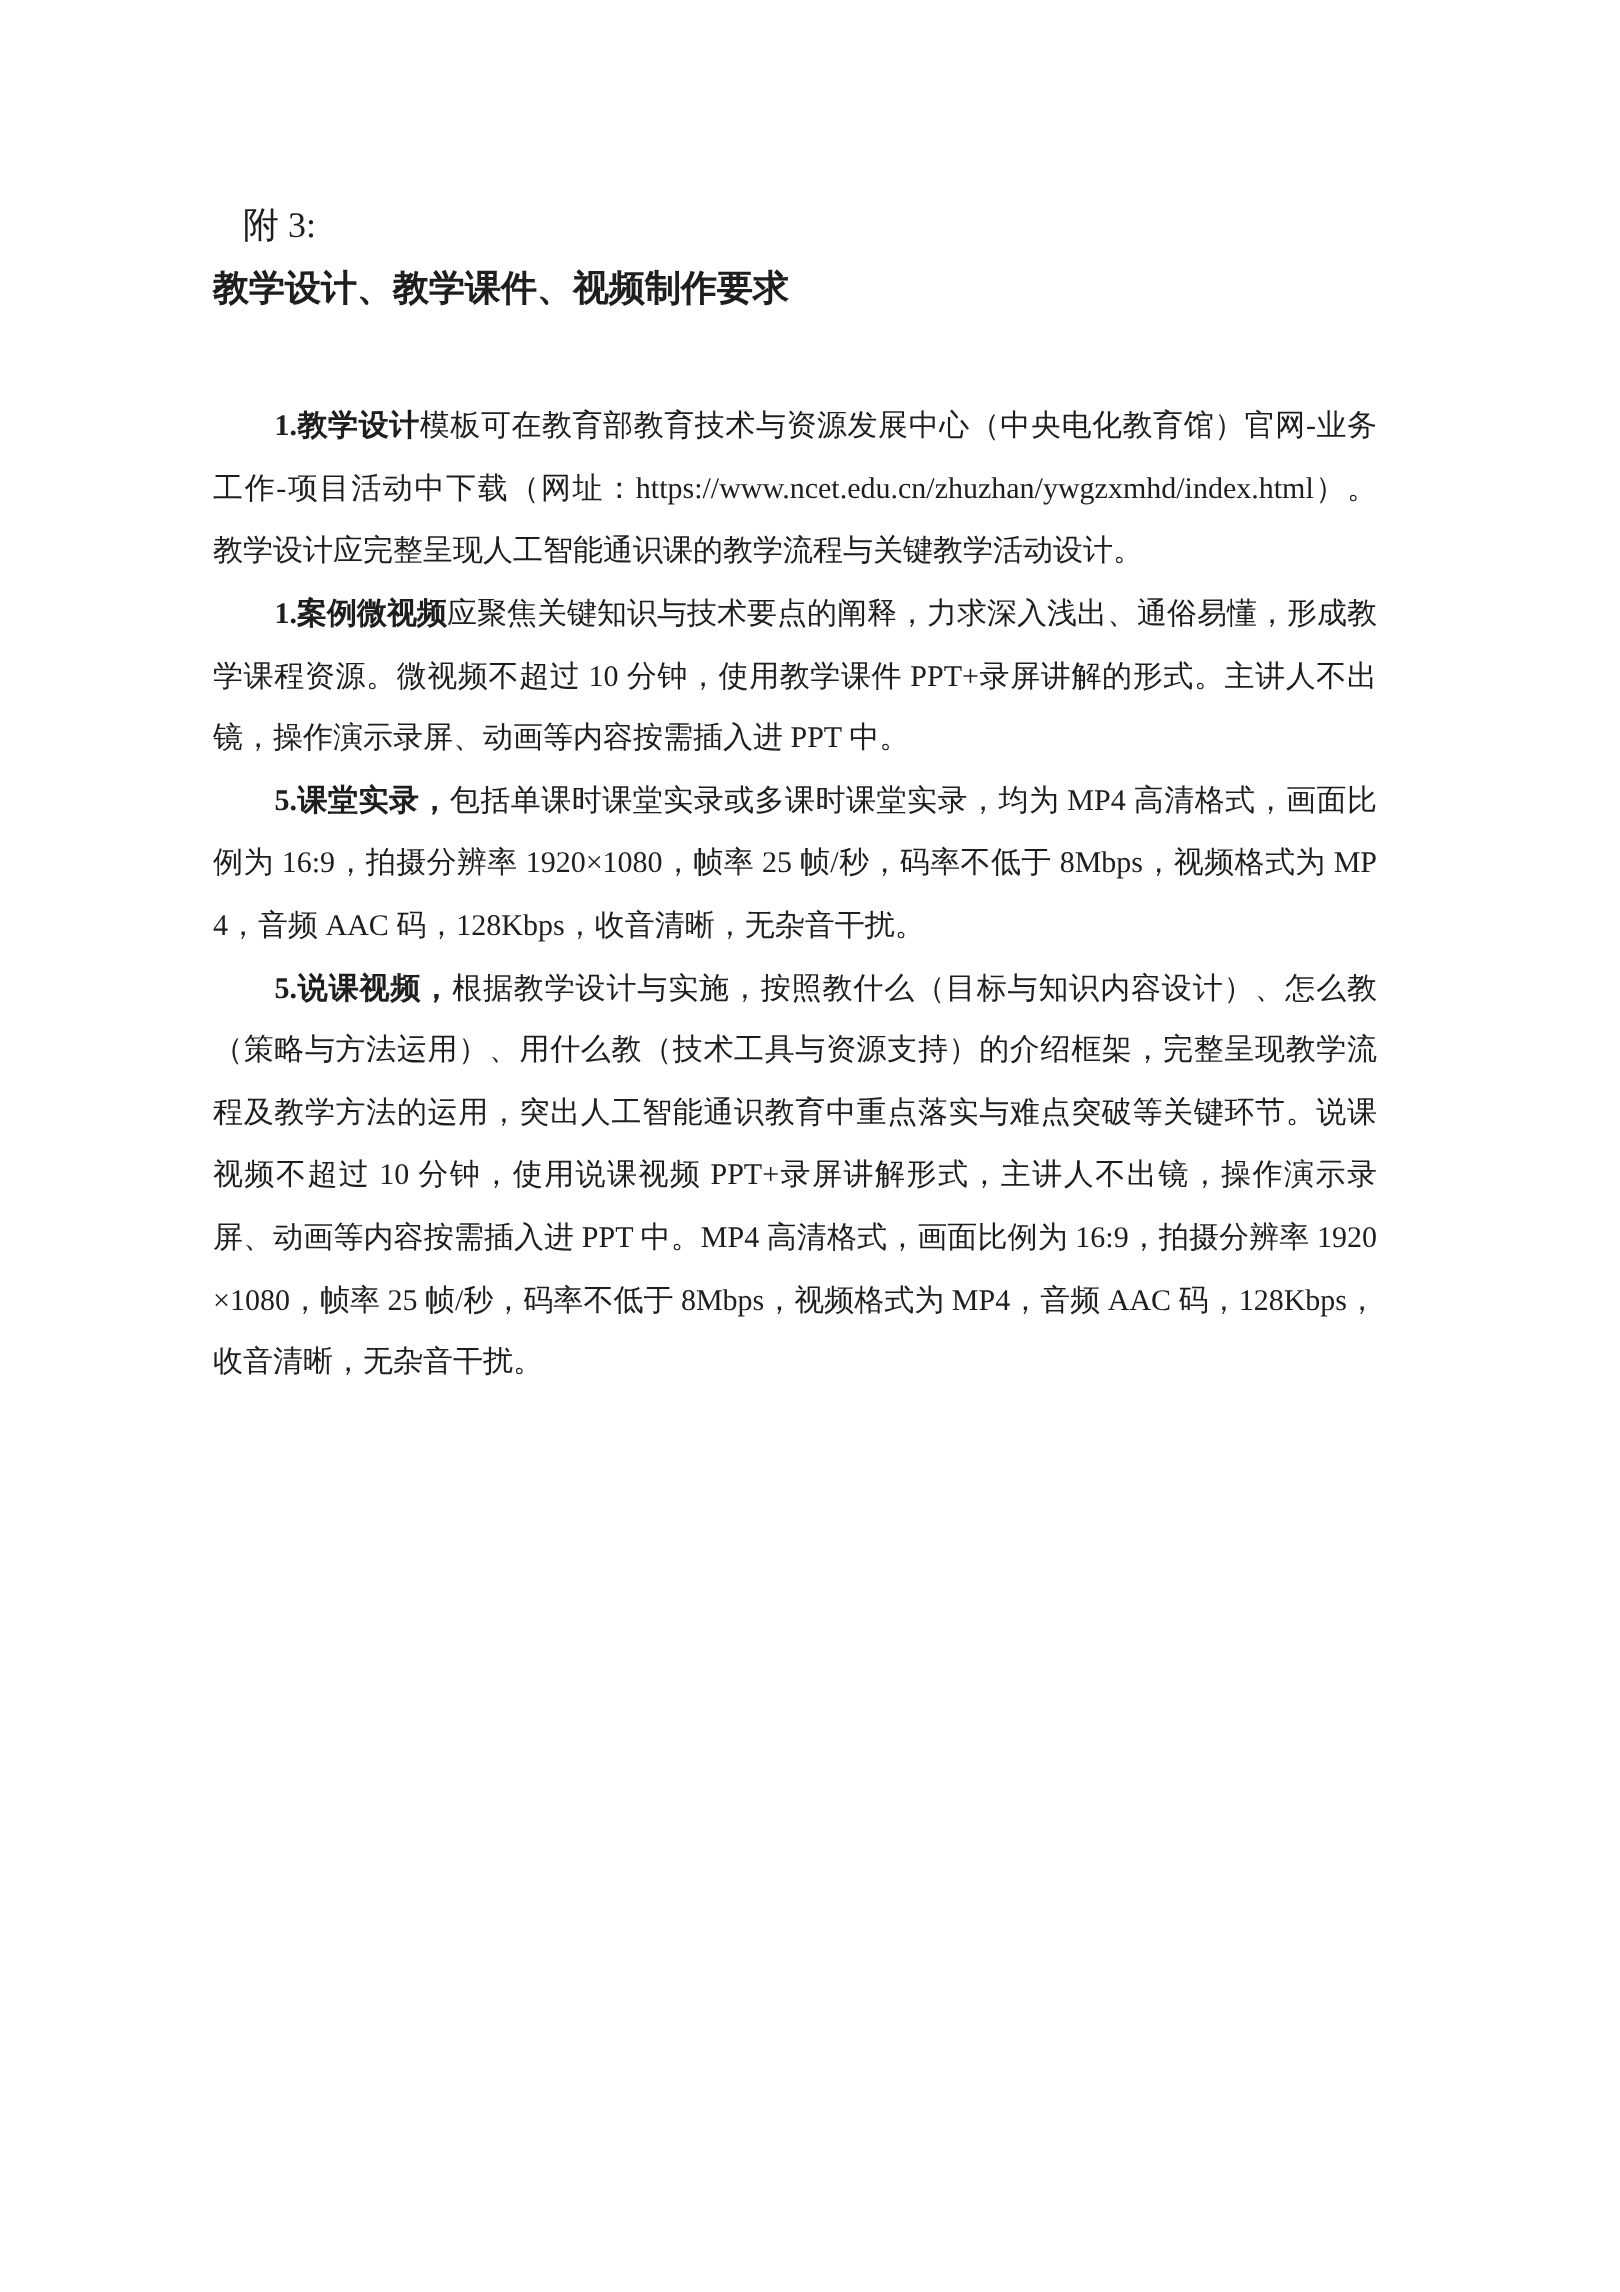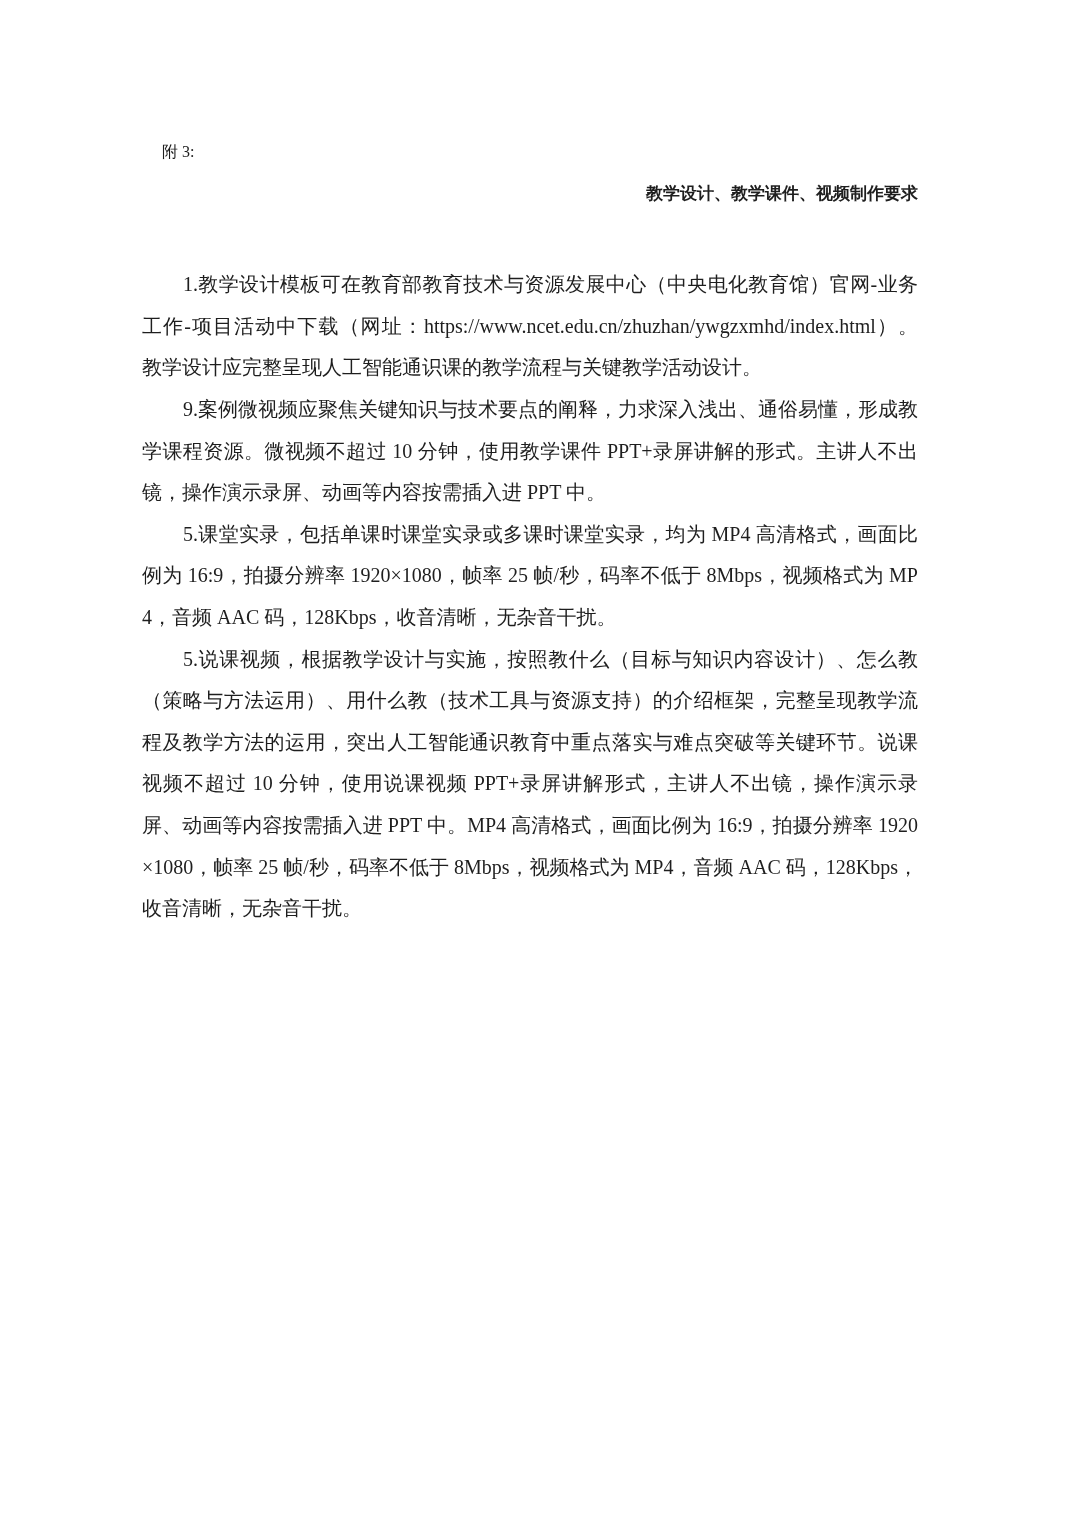--- a/index.html
+++ b/index.html
@@ -16,58 +16,58 @@
     overflow: hidden;
   }
   .doc-column {
     position: absolute;
     left: 142px;
     top: 0;
     width: 776px;
   }
   .attach-label {
     margin: 131px 0 0 20px;
-    font-size: 16px;
+    font-size: 24px;
     line-height: 41.6px;
     white-space: pre;
   }
   .doc-title {
-    font-size: 17px;
+    font-size: 24px;
     font-weight: 700;
-    text-align: right;
+    text-align: left;
     line-height: 41.6px;
     margin: 0;
   }
   .para {
     margin: 0;
     font-size: 20px;
     line-height: 41.6px;
     text-align: justify;
     text-indent: 41px;
     word-break: break-all;
   }
   .para-first {
     margin-top: 50px;
   }
   .lead {
-    font-weight: 400;
+    font-weight: 700;
   }
 </style>
 </head>
 <body>
 
 <div class="doc-column">
 
   <div class="attach-label">附 3:</div>
 
   <h1 class="doc-title">教学设计、教学课件、视频制作要求</h1>
 
   <p class="para para-first"><span class="lead">1.教学设计</span><span>模板可在教育部教育技术与资源发展中心（中央电化教育馆）官网-业务工作-项目活动中下载（网址：https://www.ncet.edu.cn/zhuzhan/ywgzxmhd/index.html）。教学设计应完整呈现人工智能通识课的教学流程与关键教学活动设计。</span></p>
 
 
-  <p class="para"><span class="lead">9.案例微视频</span><span>应聚焦关键知识与技术要点的阐释，力求深入浅出、通俗易懂，形成教学课程资源。微视频不超过 10 分钟，使用教学课件 PPT+录屏讲解的形式。主讲人不出镜，操作演示录屏、动画等内容按需插入进 PPT 中。</span></p>
+  <p class="para"><span class="lead">1.案例微视频</span><span>应聚焦关键知识与技术要点的阐释，力求深入浅出、通俗易懂，形成教学课程资源。微视频不超过 10 分钟，使用教学课件 PPT+录屏讲解的形式。主讲人不出镜，操作演示录屏、动画等内容按需插入进 PPT 中。</span></p>
 
   <p class="para"><span class="lead">5.课堂实录，</span><span>包括单课时课堂实录或多课时课堂实录，均为 MP4 高清格式，画面比例为 16:9，拍摄分辨率 1920×1080，帧率 25 帧/秒，码率不低于 8Mbps，视频格式为 MP4，音频 AAC 码，128Kbps，收音清晰，无杂音干扰。</span></p>
 
   <p class="para"><span class="lead">5.说课视频，</span><span>根据教学设计与实施，按照教什么（目标与知识内容设计）、怎么教（策略与方法运用）、用什么教（技术工具与资源支持）的介绍框架，完整呈现教学流程及教学方法的运用，突出人工智能通识教育中重点落实与难点突破等关键环节。说课视频不超过 10 分钟，使用说课视频 PPT+录屏讲解形式，主讲人不出镜，操作演示录屏、动画等内容按需插入进 PPT 中。MP4 高清格式，画面比例为 16:9，拍摄分辨率 1920×1080，帧率 25 帧/秒，码率不低于 8Mbps，视频格式为 MP4，音频 AAC 码，128Kbps，收音清晰，无杂音干扰。</span></p>
 
 
 </div>
 
 </body></html>

